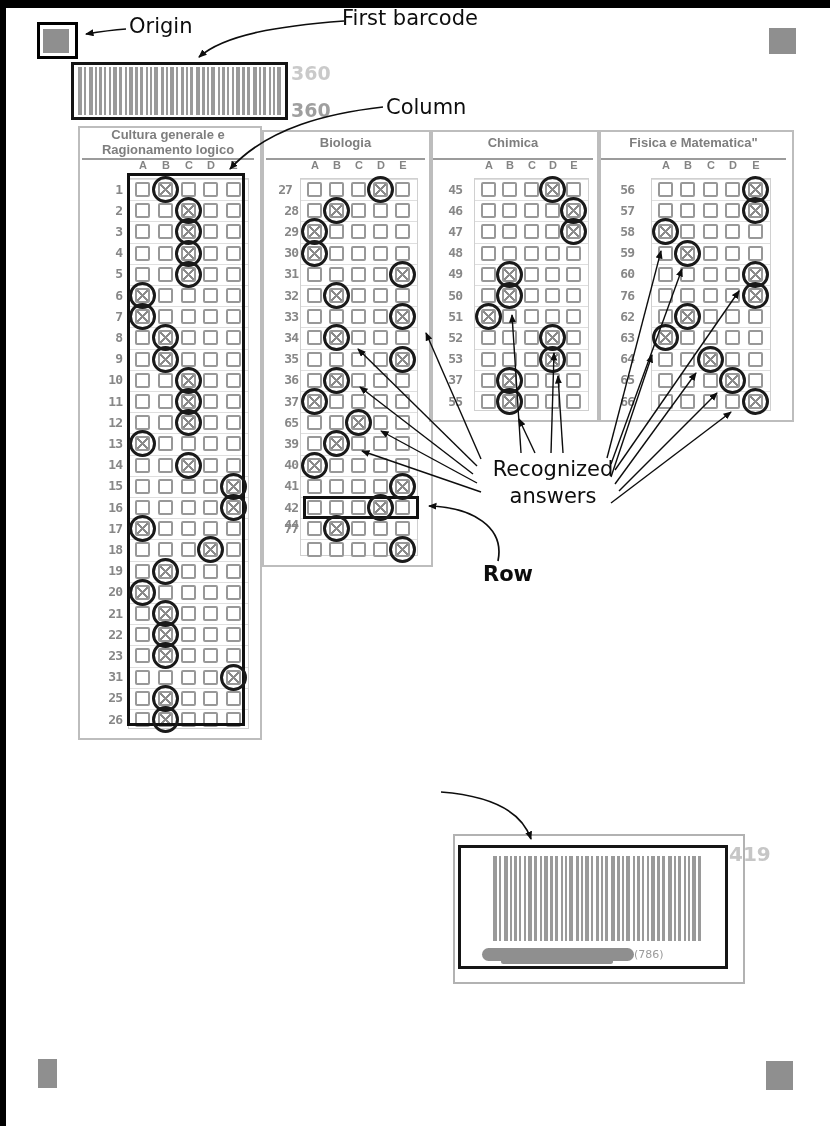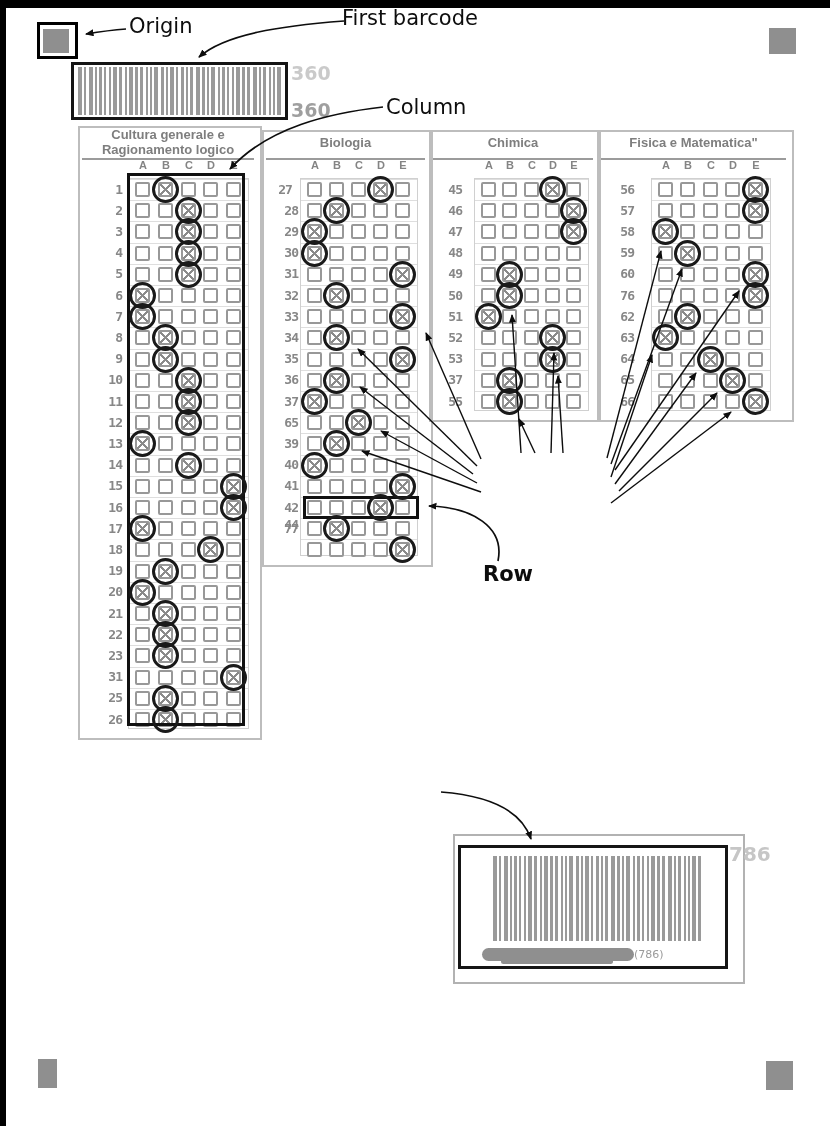--- a/index.html
+++ b/index.html
@@ -114,20 +114,22 @@
   </div>
   <div class="barcode-num" style="left:291px;top:62px;color:#cacaca;">360</div>
   <div class="barcode-num" style="left:291px;top:99px;color:#9f9f9f;">360</div>
 
   <div class="ann-label" style="left:386px;top:95px;">Column</div>
   <div class="hl-rect" style="left:127px;top:173px;width:118px;height:553px;"></div>
   <div class="hl-rect" style="left:303px;top:496px;width:116px;height:23px;"></div>
   <div class="ann-label" style="left:483px;top:562px;font-weight:bold;">Row</div>
 
   <div class="ann-label" style="left:468px;top:456px;width:170px;text-align:center;line-height:27px;white-space:normal;">
+    <span style="display:block;">Recognized</span>
+    <span style="display:block;">answers</span>
   </div>
 
   <div id="sheet">
       <div class="sec-frame" style="left: 78px; top: 126px; width: 180px; height: 610px;"></div>
       <div class="sec-header" style="left: 82px; top: 127px; width: 172px; height: 31px;">
         <span class="hline">Cultura generale e</span>
         <span class="hline">Ragionamento logico</span>
       </div>
       <div class="choice-letter" style="left: 137px; top: 159px; width: 12px; text-align: center;">A</div>
       <div class="choice-letter" style="left: 160px; top: 159px; width: 12px; text-align: center;">B</div>
@@ -670,21 +672,21 @@
         <div style="position: absolute; left: 185px; top: 0px; width: 3px; height: 85px; background: rgb(154, 154, 154);"></div>
         <div style="position: absolute; left: 191px; top: 0px; width: 2px; height: 85px; background: rgb(154, 154, 154);"></div>
         <div style="position: absolute; left: 195px; top: 0px; width: 2px; height: 85px; background: rgb(154, 154, 154);"></div>
         <div style="position: absolute; left: 199px; top: 0px; width: 4px; height: 85px; background: rgb(154, 154, 154);"></div>
         <div style="position: absolute; left: 205px; top: 0px; width: 3px; height: 85px; background: rgb(154, 154, 154);"></div>
       </div>
     <div class="abs scan-gray" style="left:21px;top:100px;width:152px;height:13px;border-radius:7px;"></div>
     <div class="abs scan-gray" style="left:40px;top:111px;width:112px;height:5px;border-radius:3px;"></div>
     <div class="abs" style="left:173px;top:100px;font-size:11px;color:#9a9a9a;font-family:'DejaVu Sans',sans-serif;">(786)</div>
   </div>
-  <div class="barcode-num" style="left:729px;top:842px;font-size:20px;color:#c6c6c6;">786</div>
+  <div class="barcode-num" style="left:729px;top:842px;font-size:20px;color:#c6c6c6;">419</div>
 
   <div class="marker" style="left:769px;top:28px;width:27px;height:26px;"></div>
   <div class="marker" style="left:38px;top:1059px;width:19px;height:29px;"></div>
   <div class="marker" style="left:766px;top:1061px;width:27px;height:29px;"></div>
 
   <svg class="overlay" width="830" height="1126" viewBox="0 0 830 1126">
     <defs>
       <marker id="ah" markerWidth="10" markerHeight="8" refX="7.5" refY="3.5" orient="auto" markerUnits="userSpaceOnUse">
         <path d="M0,0 L8.5,3.5 L0,7 z" fill="#0d0d0d"></path>
       </marker>

